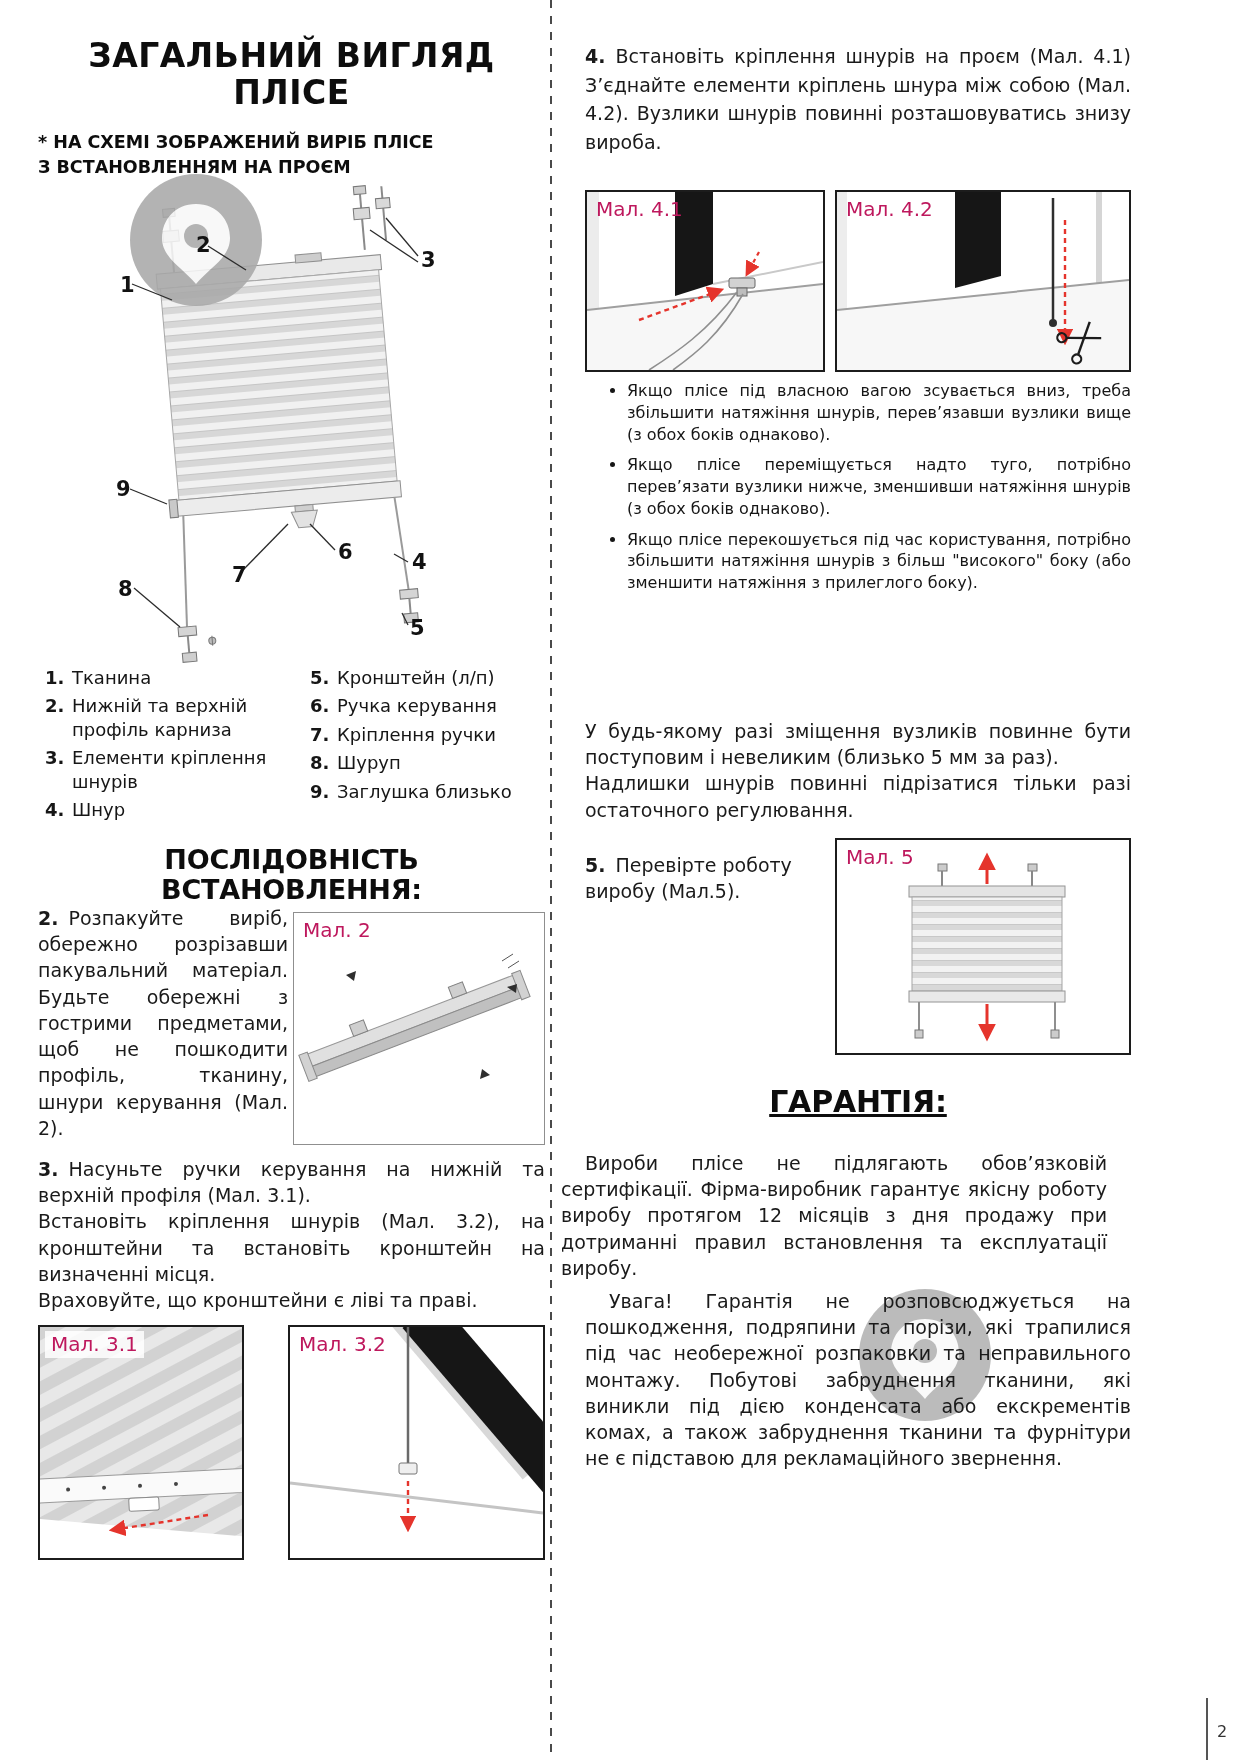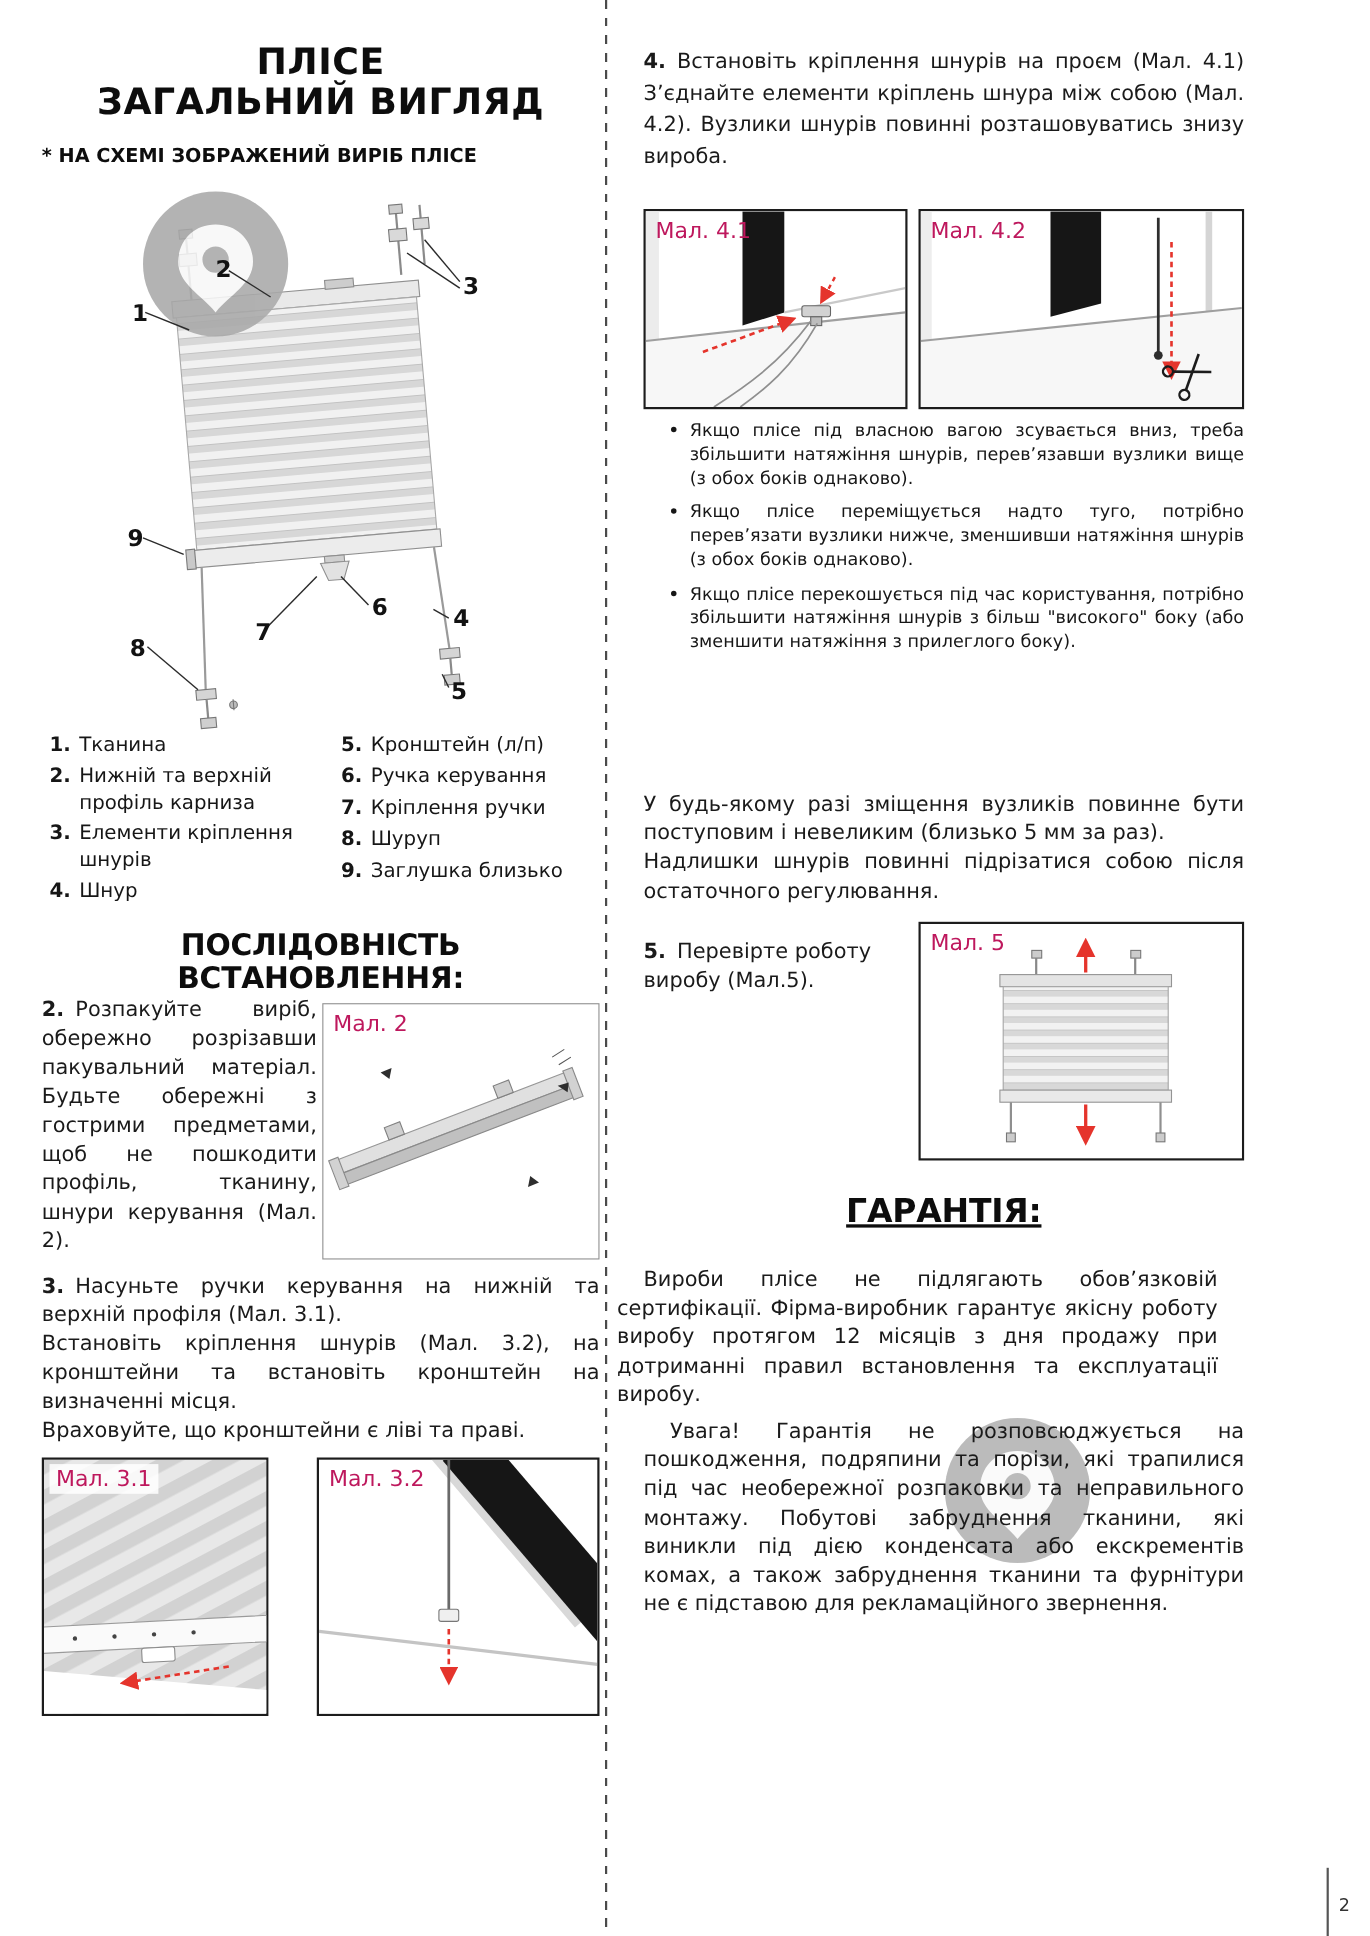--- a/index.html
+++ b/index.html
@@ -31,26 +31,27 @@
   .z1{z-index:1}
 </style>
 </head>
 <body>
 
 <div class="page">
 
   <div class="divider"></div>
 
   <div class="h-big abs" style="left:38px;top:38px;width:507px;">
+    <div>ЗАГАЛЬНИЙ ВИГЛЯД</div>
     <div>ПЛІСЕ</div>
-    <div>ЗАГАЛЬНИЙ ВИГЛЯД</div>
   </div>
 
   <div class="h-sub abs" style="left:38px;top:130px;width:507px;">
     <div>* НА СХЕМІ ЗОБРАЖЕНИЙ ВИРІБ ПЛІСЕ</div>
+    <div>З ВСТАНОВЛЕННЯМ НА ПРОЄМ</div>
   </div>
 
   <svg class="abs" style="left:38px;top:172px;" width="507" height="492" viewBox="0 0 507 492">
     <defs>
       <pattern id="pleatsMain" width="12" height="14" patternUnits="userSpaceOnUse">
         <rect width="12" height="7" fill="#d7d7d7"></rect>
         <rect y="7" width="12" height="7" fill="#f1f1f1"></rect>
         <line x1="0" y1="0" x2="12" y2="0" stroke="#b3b3b3" stroke-width="1"></line>
       </pattern>
     </defs>
@@ -291,21 +292,21 @@
   </div>
 
   <ul class="bullets abs" style="left:585px;top:380px;width:546px;">
     <li>Якщо плісе під власною вагою зсувається вниз, треба збільшити натяжіння шнурів, перев’язавши вузлики вище (з обох боків однаково).</li>
     <li>Якщо плісе переміщується надто туго, потрібно перев’язати вузлики нижче, зменшивши натяжіння шнурів (з обох боків однаково).</li>
     <li>Якщо плісе перекошується під час користування, потрібно збільшити натяжіння шнурів з більш "високого" боку (або зменшити натяжіння з прилеглого боку).</li>
   </ul>
 
   <div class="body-text abs" style="left:585px;top:718px;width:546px;">
     <p>У будь-якому разі зміщення вузликів повинне бути поступовим і невеликим (близько 5 мм за раз).</p>
-    <p>Надлишки шнурів повинні підрізатися собою після остаточного регулювання.</p>
+    <p>Надлишки шнурів повинні підрізатися тільки разі остаточного регулювання.</p>
   </div>
 
   <p class="body-text abs" style="left:585px;top:852px;width:235px;text-align:left;"><span class="stepnum">5.</span><span>Перевірте роботу виробу (Мал.5).</span></p>
 
   <div class="fig" style="left:835px;top:838px;width:296px;height:217px;">
     <span class="cap">Мал. 5</span>
     <svg width="292" height="213" viewBox="0 0 292 213">
       <defs>
         <pattern id="p5" width="12" height="12" patternUnits="userSpaceOnUse">
           <rect width="12" height="6" fill="#d8d8d8"></rect>

